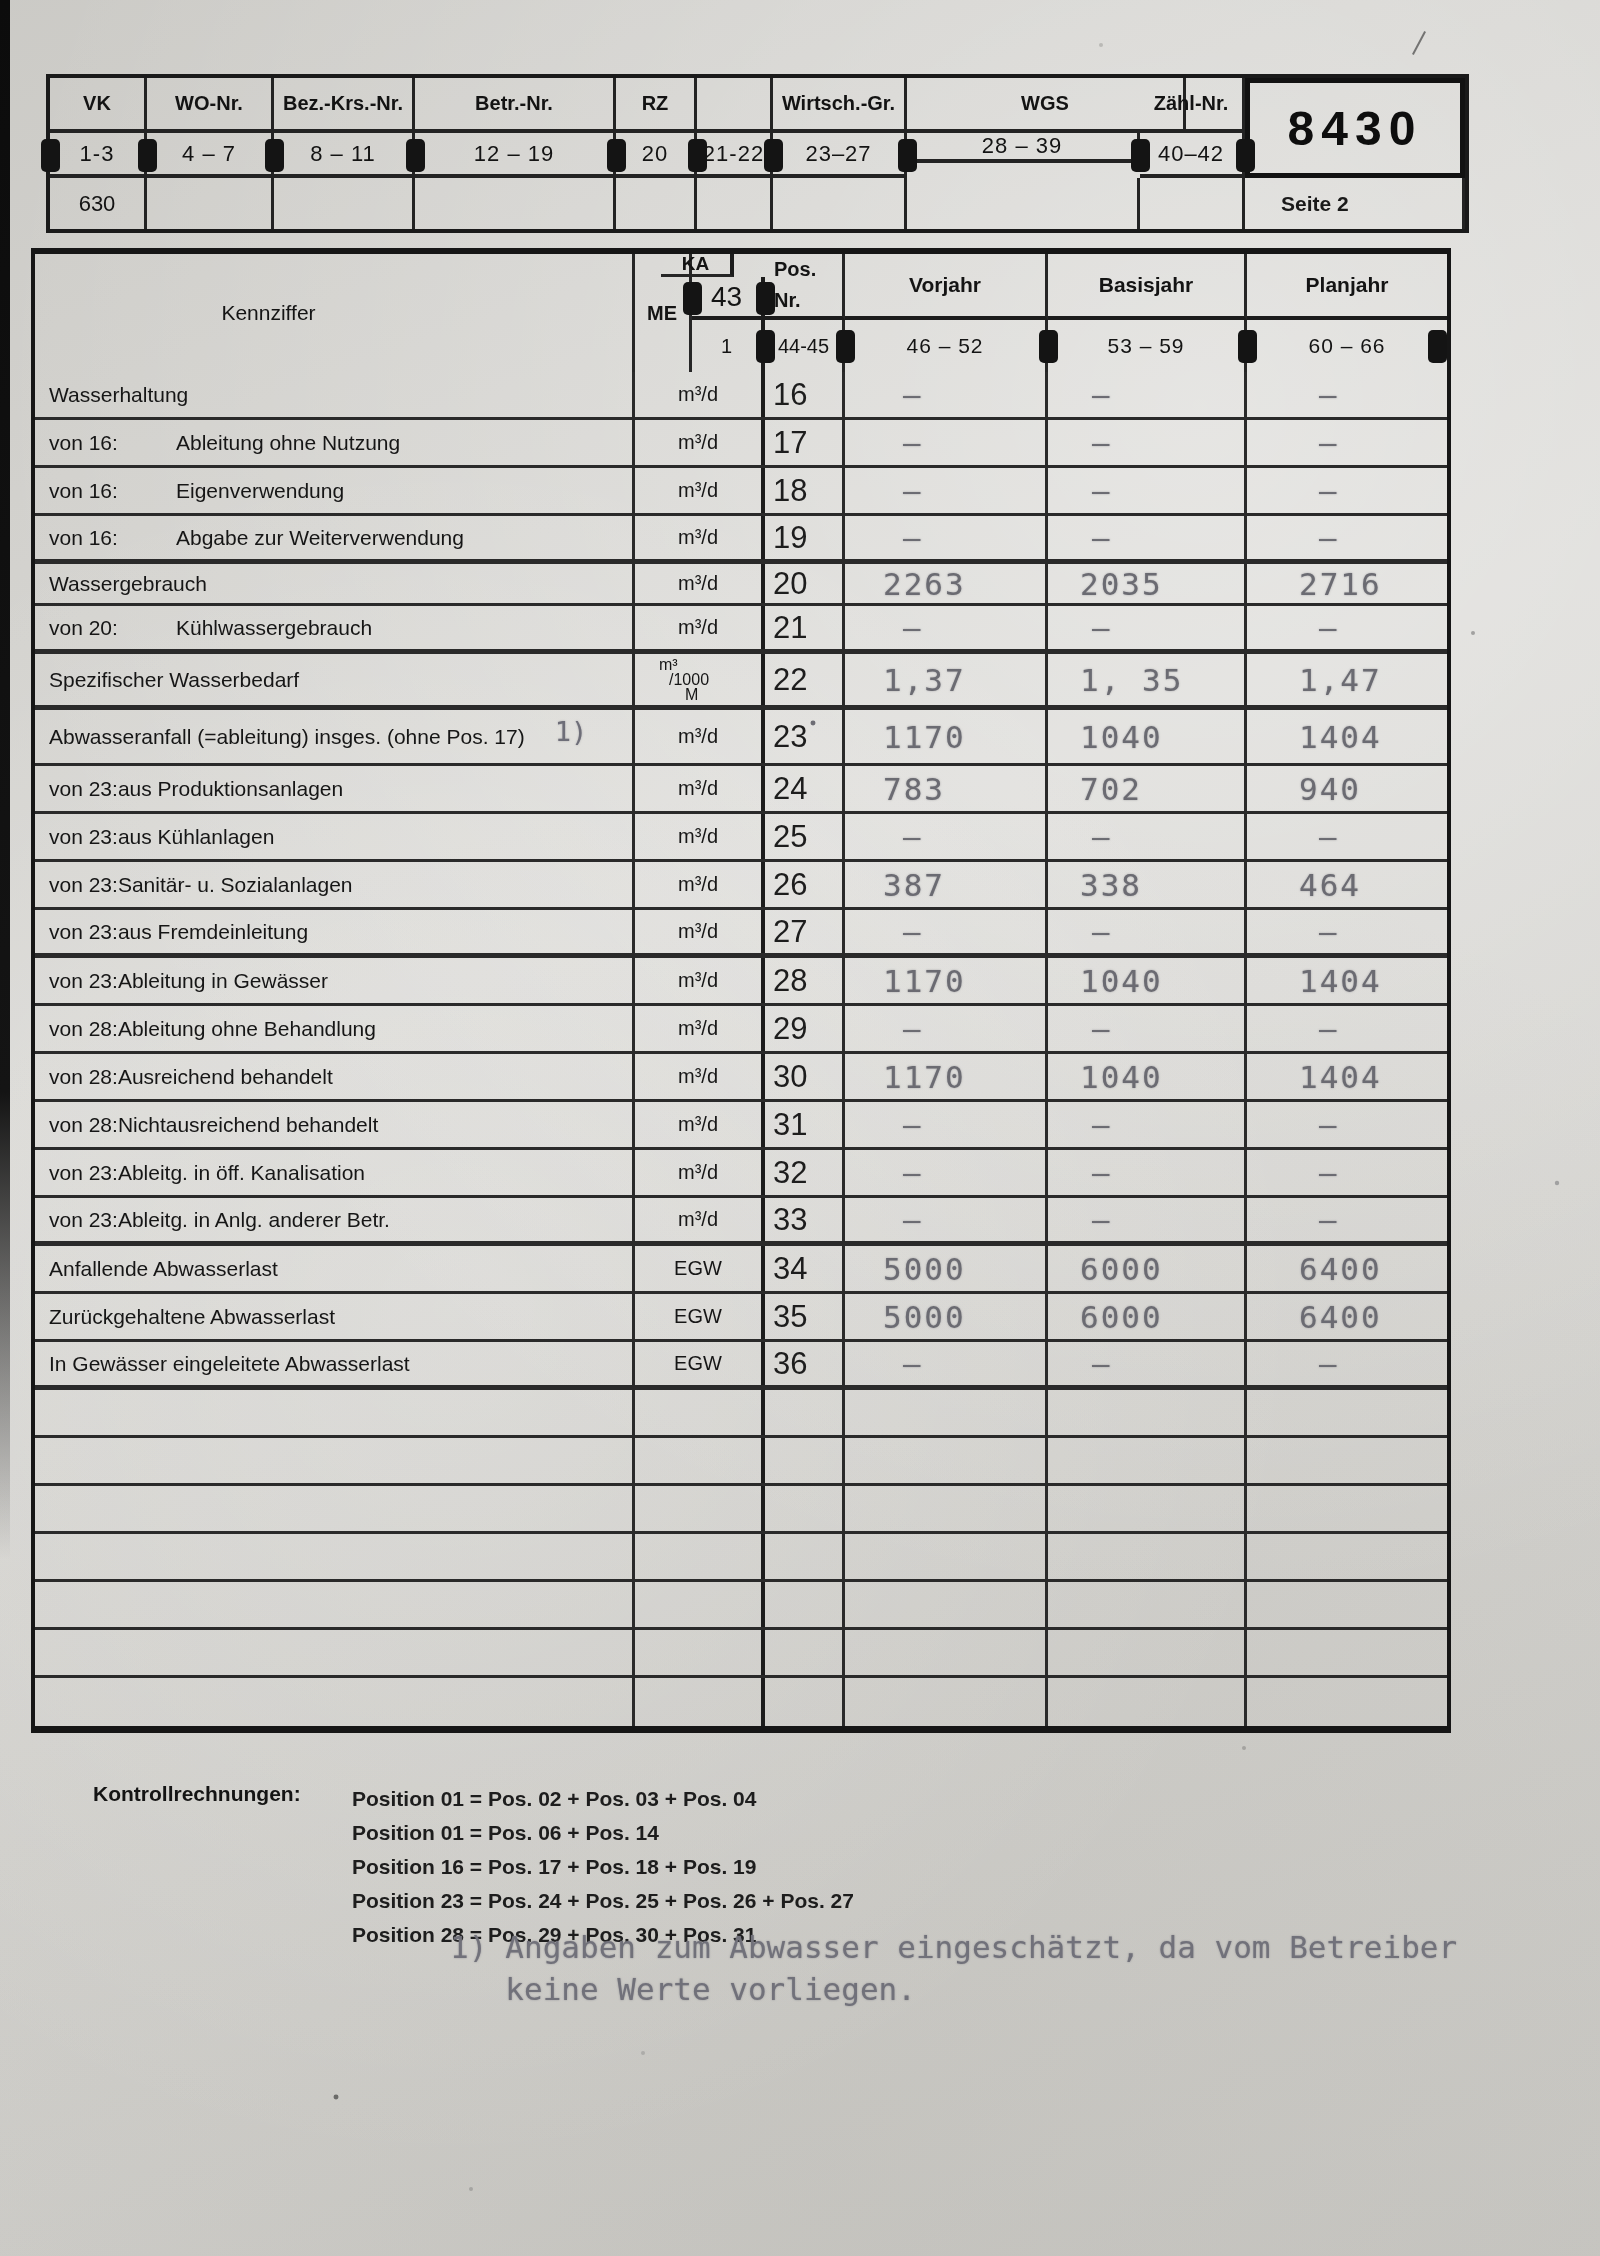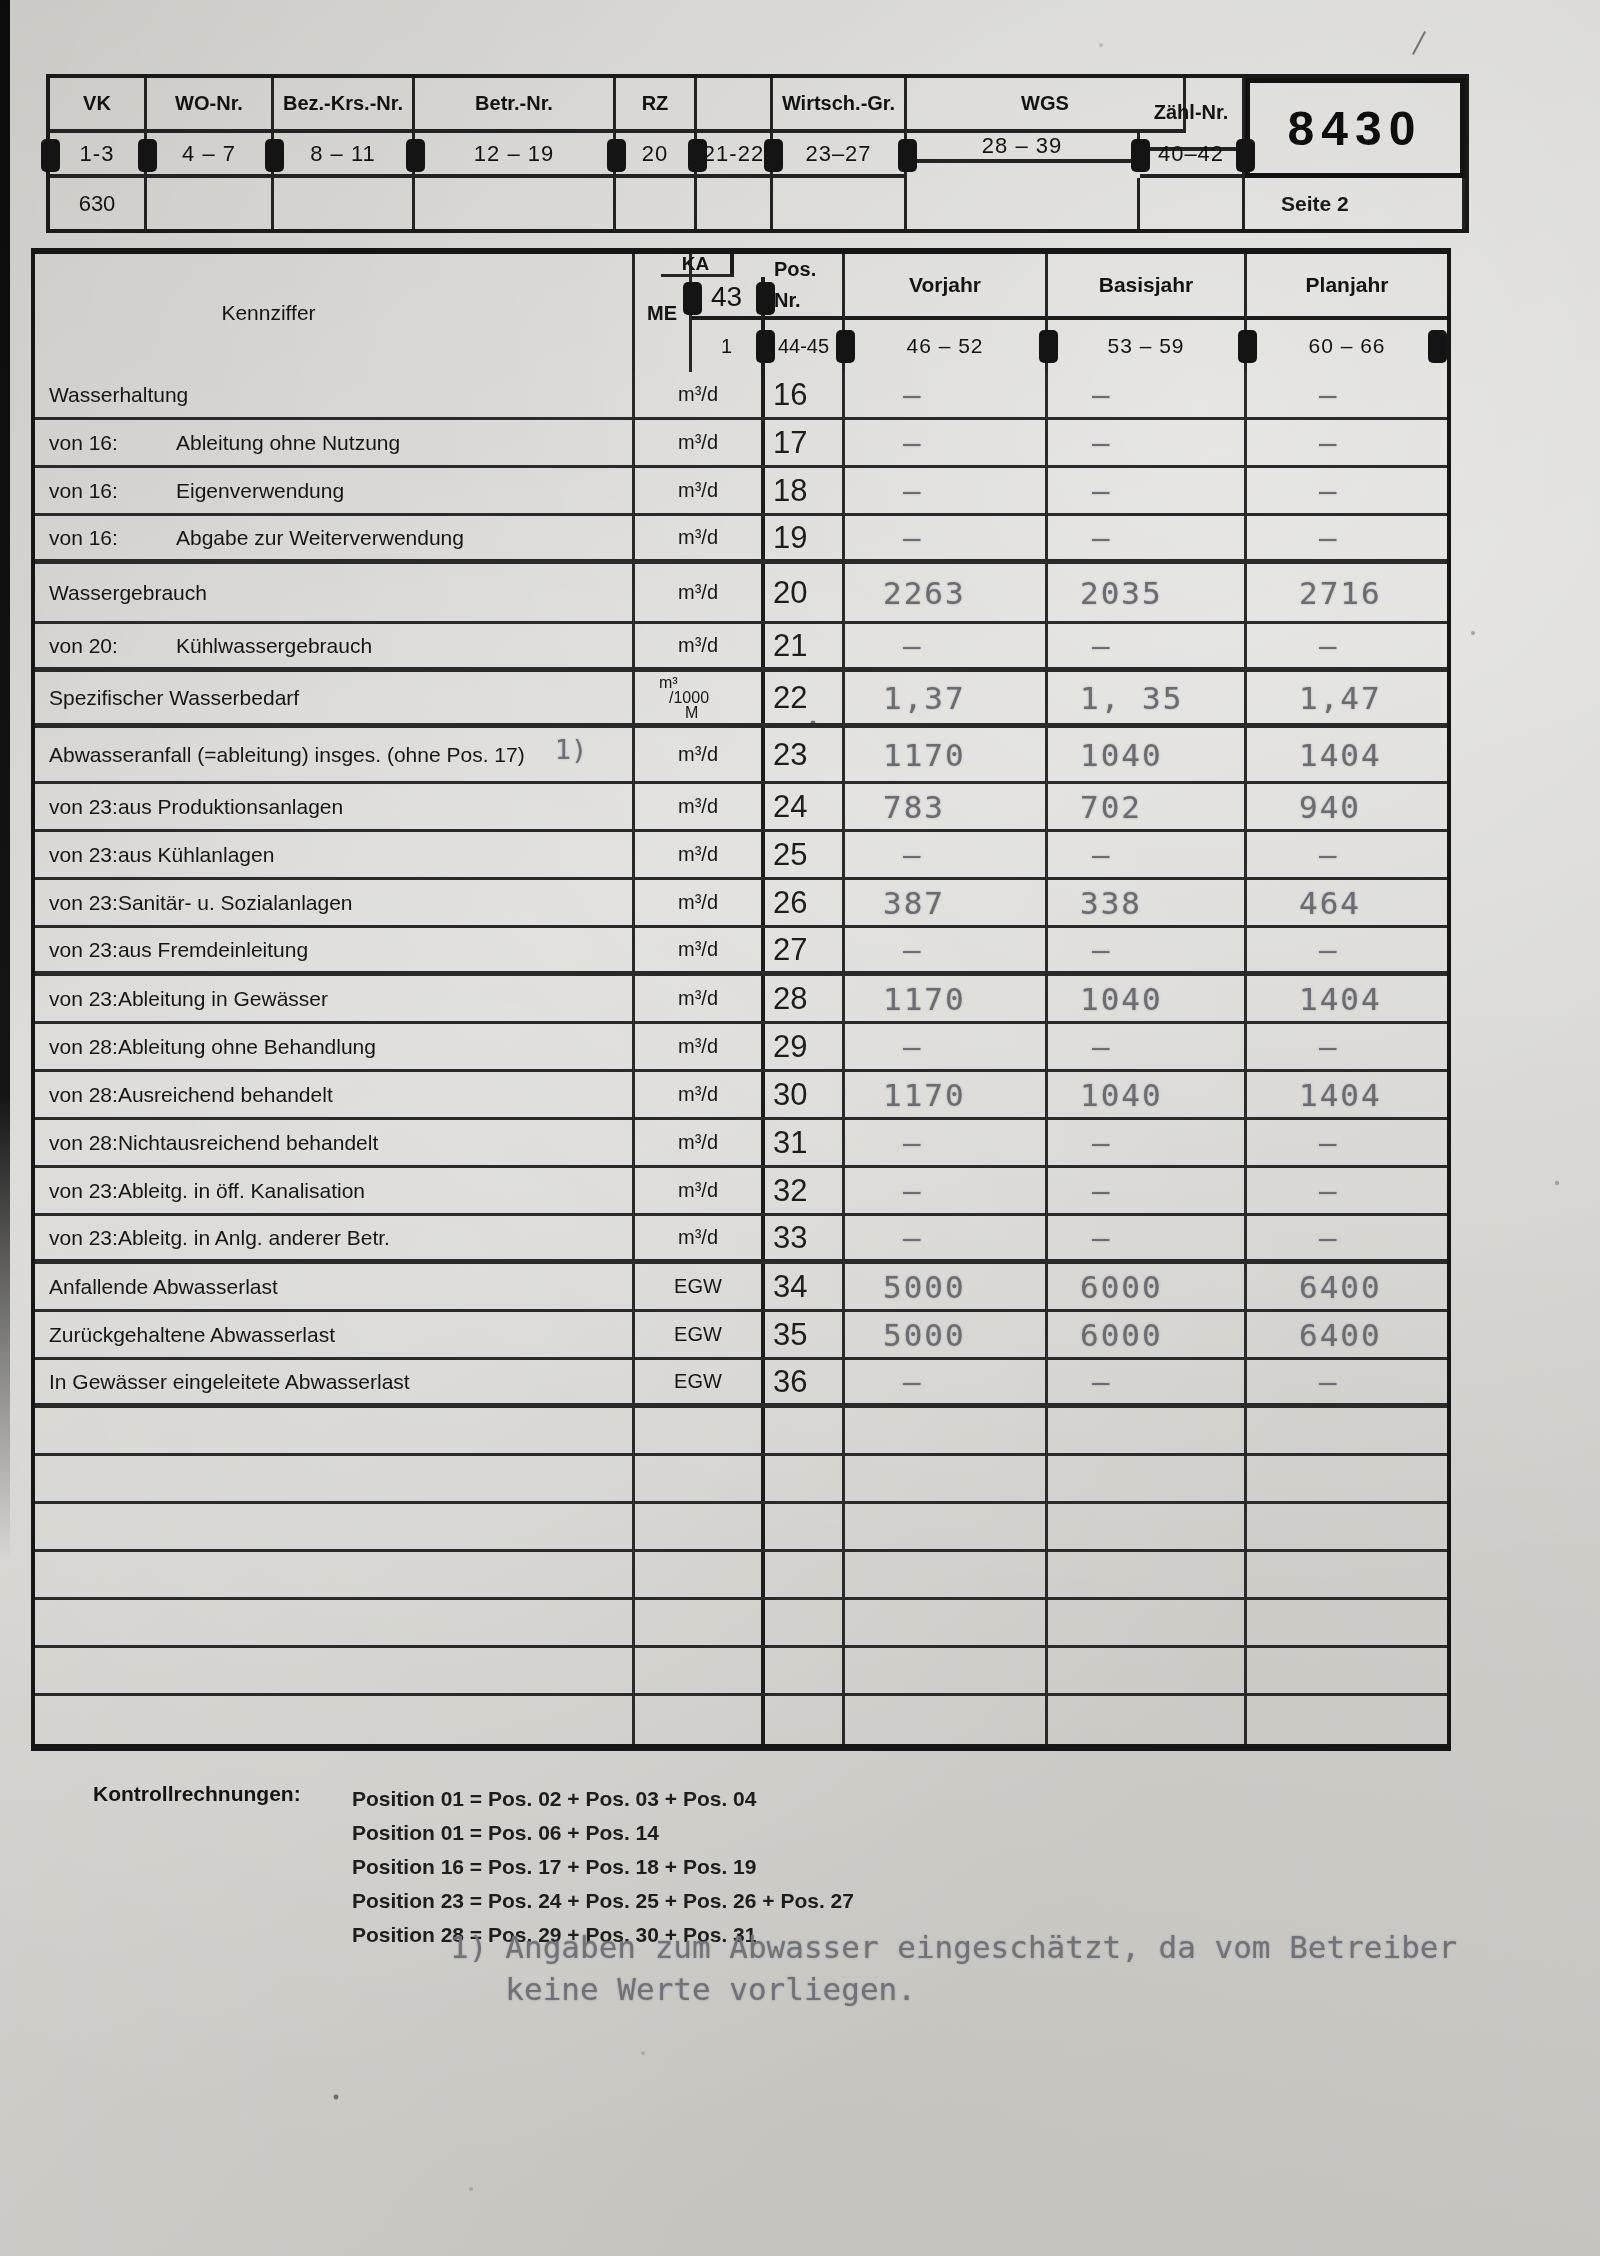--- a/index.html
+++ b/index.html
@@ -115,21 +115,21 @@
 
 <div class="top-table">
   <div class="tt-cell tt-label" style="left:0;top:0;width:97px;height:55px">VK</div>
   <div class="tt-cell tt-label" style="left:97px;top:0;width:127px;height:55px">WO-Nr.</div>
   <div class="tt-cell tt-label" style="left:224px;top:0;width:141px;height:55px">Bez.-Krs.-Nr.</div>
   <div class="tt-cell tt-label" style="left:365px;top:0;width:201px;height:55px">Betr.-Nr.</div>
   <div class="tt-cell tt-label" style="left:566px;top:0;width:81px;height:55px">RZ</div>
   <div class="tt-cell tt-label" style="left:647px;top:0;width:76px;height:55px"></div>
   <div class="tt-cell tt-label" style="left:723px;top:0;width:134px;height:55px">Wirtsch.-Gr.</div>
   <div class="tt-cell tt-label" style="left:857px;top:0;width:279px;height:55px">WGS</div>
-  <div class="tt-cell tt-label" style="left:1090px;top:0;width:105px;height:73px">Zähl-Nr.</div>
+  <div class="tt-cell tt-label" style="left:1090px;top:0;width:105px;height:55px">Zähl-Nr.</div>
 
   <div class="tt-cell tt-range" style="left:0;top:55px;width:97px;height:45px">1-3</div>
   <div class="tt-cell tt-range" style="left:97px;top:55px;width:127px;height:45px">4 – 7</div>
   <div class="tt-cell tt-range" style="left:224px;top:55px;width:141px;height:45px">8 – 11</div>
   <div class="tt-cell tt-range" style="left:365px;top:55px;width:201px;height:45px">12 – 19</div>
   <div class="tt-cell tt-range" style="left:566px;top:55px;width:81px;height:45px">20</div>
   <div class="tt-cell tt-range" style="left:647px;top:55px;width:76px;height:45px">21-22</div>
   <div class="tt-cell tt-range" style="left:723px;top:55px;width:134px;height:45px">23–27</div>
   <div class="tt-cell tt-range" style="left:857px;top:55px;width:233px;height:30px">28 – 39</div>
   <div class="tt-cell tt-range" style="left:1090px;top:55px;width:105px;height:45px">40–42</div>
@@ -221,21 +221,21 @@
         <div class="cellb c-label">
           <span class="prefix wide">von 16:</span>
           <span>Abgabe zur Weiterverwendung</span>
         </div>
         <div class="cellb c-me">m³/d</div>
         <div class="cellb c-pos">19</div>
         <div class="cellb c-val col-v dash">–</div>
         <div class="cellb c-val col-b dash">–</div>
         <div class="cellb c-val col-p dash">–</div>
       </div>
-      <div class="row" style="height: 60px;">
+      <div class="row" style="height: 42px;">
         <div class="cellb c-label">
           <span>Wassergebrauch</span>
         </div>
         <div class="cellb c-me">m³/d</div>
         <div class="cellb c-pos">20</div>
         <div class="cellb c-val col-v">2263</div>
         <div class="cellb c-val col-b">2035</div>
         <div class="cellb c-val col-p">2716</div>
       </div>
       <div class="row thick" style="height: 48px;">

